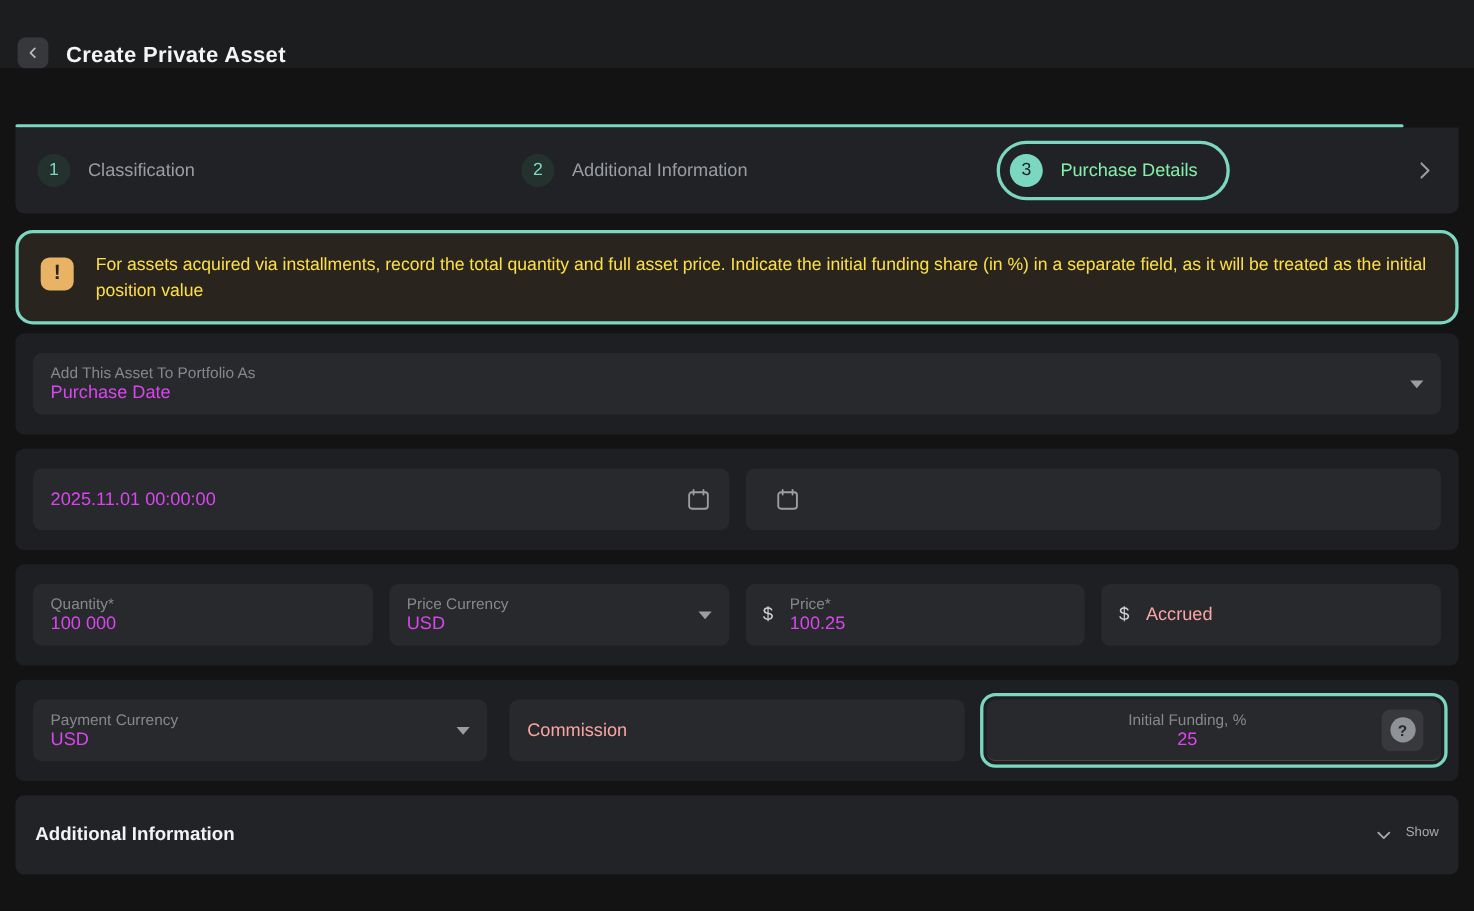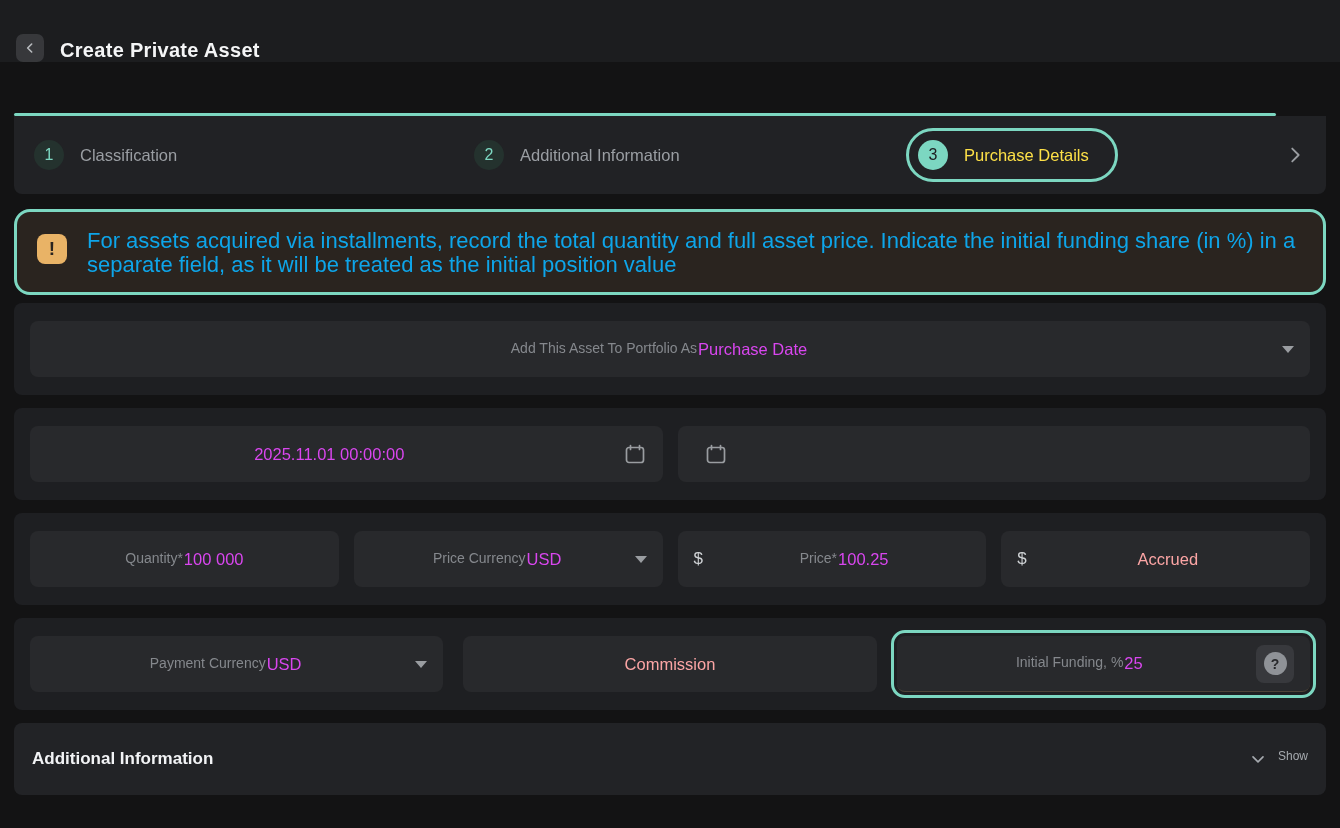--- a/index.html
+++ b/index.html
@@ -38,48 +38,48 @@
     color: #7cd7c1; font-size: 16px;
     display: flex; align-items: center; justify-content: center; flex: none;
   }
   .step-label { color: #9a9ea3; font-size: 16.5px; margin-left: 16px; }
   .step-pill {
     display: flex; align-items: center;
     border: 3px solid #7cd7c1; border-radius: 999px; padding: 9px 26px 9px 9px;
     cursor: pointer;
   }
   .step-pill .step-circle { background: #7cd7c1; color: #1d1e20; }
-  .step-pill .step-label { color: #fde047; }
+  .step-pill .step-label { color: #86efac; }
   .stepper-chevron { position: absolute; right: 20px; top: 28px; cursor: pointer; }
 
   
   .banner {
     margin-top: 15px; background: #2a241f;
     border: 3px solid #7cd7c1; border-radius: 16px;
     display: flex; align-items: flex-start; gap: 20px; padding: 15px 20px;
   }
   .banner-icon {
     width: 30px; height: 30px; border-radius: 8px; background: #e9b366;
     color: #2a241f; font-weight: bold; font-size: 19px;
     display: flex; align-items: center; justify-content: center; flex: none; margin-top: 7px;
   }
-  .banner-text { color: #0ea5e9; font-size: 22px; line-height: 24px; padding-top: 2px; }
+  .banner-text { color: #fde047; font-size: 16px; line-height: 24px; padding-top: 2px; }
 
   
   .card { background: #1e1f22; border-radius: 8px; margin-top: 13px; padding: 18px 16px; }
   .card.first { margin-top: 8px; }
   .row { display: grid; gap: 15px; }
   .row-2 { grid-template-columns: 1fr 1fr; }
   .row-4 { grid-template-columns: 1fr 1fr 1fr 1fr; }
   .row-3 { grid-template-columns: 1fr 1fr 1fr; gap: 20px; }
   .field {
     background: #28292c; border-radius: 8px; height: 56px; padding: 0 16px;
     display: flex; align-items: center; cursor: text;
   }
-  .field-main { flex: 1; display: flex; flex-direction: row; justify-content: center; gap: 1px; min-width: 0; }
+  .field-main { flex: 1; display: flex; flex-direction: column; justify-content: center; gap: 1px; min-width: 0; }
   .field-label { color: #85888d; font-size: 14px; white-space: nowrap; }
   .field-value { color: #d946ef; font-size: 16.5px; white-space: nowrap; }
   .field-placeholder { color: #fca5a5; font-size: 16.5px; white-space: nowrap; }
   .dollar-prefix { color: #cfd2d5; font-size: 17px; margin-right: 15px; flex: none; }
   .caret-down {
     width: 0; height: 0; flex: none; margin-left: 10px;
     border-left: 6px solid transparent; border-right: 6px solid transparent;
     border-top: 7px solid #9a9da1; cursor: pointer;
   }
   .cal-icon { flex: none; margin-left: 10px; cursor: pointer; display: flex; }

